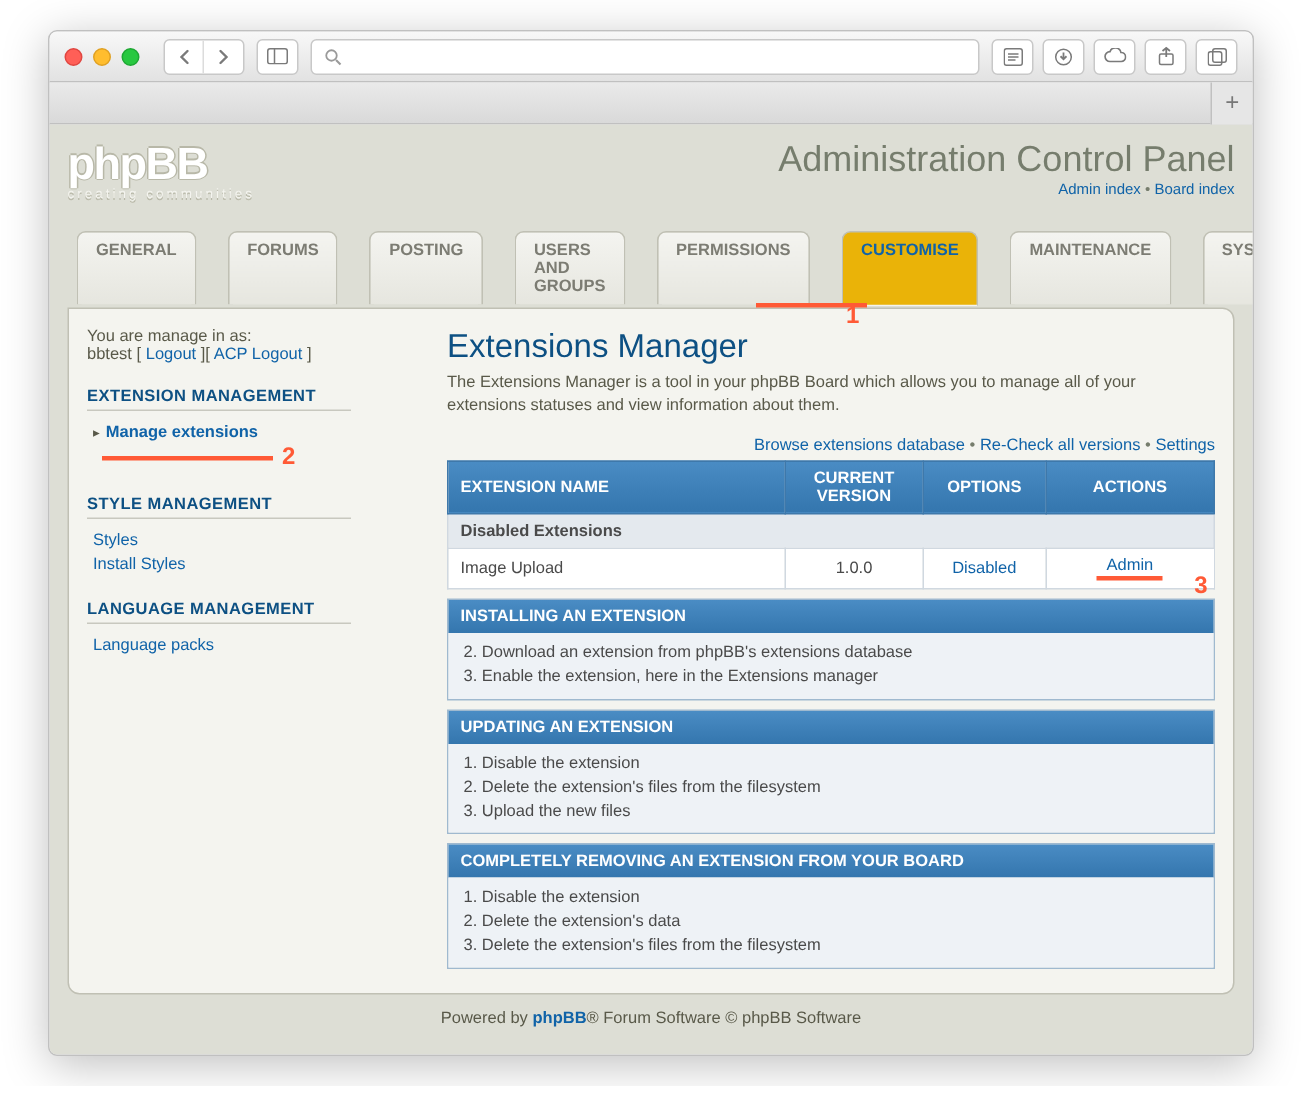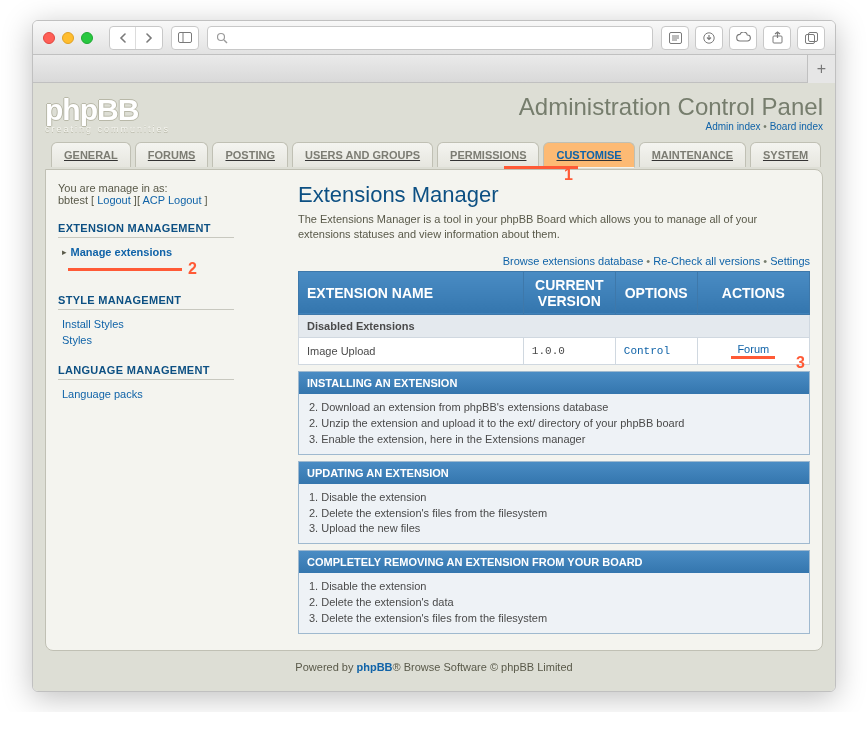--- a/index.html
+++ b/index.html
@@ -25,23 +25,23 @@
     .page { background: #ddded5; padding: 10px 12px 16px; }
     .header { display: flex; align-items: flex-start; margin-bottom: 8px; }
     .logo { font-family: Arial, sans-serif; font-weight: bold; font-size: 30px; color: #fff; text-shadow: 0 1px 0 #b8b8a8, 0 -1px 0 #b8b8a8, 1px 0 0 #b8b8a8, -1px 0 0 #b8b8a8; letter-spacing:-1px; }
     .logo-sub { font-size: 9px; color: #f4f4ef; text-shadow: 0 1px 0 #b8b8a8; letter-spacing:2px; margin-top:-3px; }
     .header-right { margin-left:auto; text-align:right; }
     .acp-title { font-family: "Trebuchet MS", sans-serif; font-size: 24px; color: #767d6d; }
     .breadcrumb { font-size: 10px; color: #1063a8; }
     .breadcrumb a { color: #1063a8; text-decoration:none; }
     .breadcrumb .sep { color: #767d6d; }
 
-    .main-tabs { display:flex; gap:4px; padding-left: 6px; margin-top: 8px; text-decoration: underline; }
+    .main-tabs { display:flex; gap:21px; padding-left: 6px; margin-top: 20px; }
     .main-tab { padding: 6px 12px; background: linear-gradient(#f4f4f0,#e6e6df); border:1px solid #c0c0b4; border-bottom:none; border-radius:6px 6px 0 0; font-size:11px; font-weight:bold; color:#7c7c73; cursor:pointer; }
-    .main-tab.active { background: #fdba74; color: #1063a8; position:relative; z-index:2; border-bottom:1px solid #f4f4ef; margin-bottom:-1px; }
+    .main-tab.active { background: #eab308; color: #1063a8; position:relative; z-index:2; border-bottom:1px solid #f4f4ef; margin-bottom:-1px; }
     .redline1 { height:3px; background:#ff5a36; width: 74px; margin-left: 459px; margin-top:-1px; position:relative; z-index:3; }
     .callout-num { color:#ff5a36; font-weight:bold; font-size:16px; }
 
     .panel { background:#f4f4ef; border:1px solid #c0c0b4; border-radius:0 8px 8px 8px; padding: 12px 12px 16px; display:flex; gap: 24px; position:relative; }
     .redline1-num { position:absolute; top:-4px; left:518px; z-index:5;}
 
     .sidebar { width: 176px; flex-shrink:0; }
     .login-text { font-size:11px; color:#595949; }
     .login-text a { color:#1063a8; text-decoration:none; }
     .side-section { margin-top: 16px; }
@@ -53,26 +53,26 @@
     .redline2 { height:3px; background:#ff5a36; width:114px; margin-left:10px; margin-top:1px; }
     .callout2 { display:inline-block; margin-left:6px; }
 
     .content { flex:1; min-width:0;padding-left:40px; }
     h1 { font-family: "Trebuchet MS", sans-serif; font-size: 22px; color:#0d5083; font-weight:normal; margin-bottom:4px; }
     .intro { font-size:11px; color:#595949; margin-bottom:12px; line-height:1.4; }
     .toolbar-links { text-align:right; font-size:11px; color:#767d6d; margin-bottom:4px; }
     .toolbar-links a { color:#1063a8; text-decoration:none; }
 
     table.ext { width:100%; border-collapse:collapse; border:1px solid #9fb9cf; font-size:11px; }
-    table.ext th { background: linear-gradient(#4a8cc4,#3476ae); color:#fff; font-weight:bold; padding:5px 8px; border:1px solid #3e78aa; font-size:14px; }
+    table.ext th { background: linear-gradient(#4a8cc4,#3476ae); color:#fff; font-weight:bold; padding:5px 8px; border:1px solid #3e78aa; font-size:11px; }
     table.ext th:first-child { text-align:left; }
     table.ext td { padding:5px 8px; border:1px solid #d0d8e0; }
     tr.subheader td { background:#e4e9ee; font-weight:bold; color:#4a4a4a; }
     tr.datarow td { background:#fff; color:#4a4a4a; }
-    tr.datarow td.center { text-align:left;font-family:Liberation Mono, monospace; }
+    tr.datarow td.center { text-align:center; }
     tr.datarow a { color:#1063a8; text-decoration:none; }
     .action-cell { text-align:center; position:relative; }
     .redline3 { height:3px; background:#ff5a36; width:44px; margin:1px auto 0; }
     .callout3 { position:absolute; right:4px; top:16px; }
 
     .help-box { border:1px solid #9fb9cf; margin-top:6px; font-size:11px; }
     .help-hdr { background: linear-gradient(#4a8cc4,#3476ae); color:#fff; font-weight:bold; padding:5px 8px; font-size:11px; }
     .help-body { background:#eef2f6; padding:6px 10px; color:#4a4a4a; line-height:1.45; }
 
     .footer { text-align:center; font-size:11px; color:#595949; padding:10px 0 2px; }
@@ -199,24 +199,24 @@
           </div>
           <div style="display:flex; align-items:center;">
             <div class="redline2"></div>
             <span class="callout-num callout2">2</span>
           </div>
         </div>
 
         <div class="side-section">
           <div class="side-hdr">STYLE MANAGEMENT</div>
           <div class="side-item">
-              <a href="#">Install Styles</a>
+              <a href="#">Styles</a>
             </div>
           <div class="side-item">
-              <a href="#">Styles</a>
+              <a href="#">Install Styles</a>
             </div>
         </div>
 
         <div class="side-section">
           <div class="side-hdr">LANGUAGE MANAGEMENT</div>
           <div class="side-item">
               <a href="#">Language packs</a>
             </div>
         </div>
       </div>
@@ -240,35 +240,34 @@
             <th style="width:18%">CURRENT VERSION</th>
             <th style="width:16%">OPTIONS</th>
             <th style="width:22%">ACTIONS</th>
           </tr>
           <tr class="subheader">
             <td colspan="4">Disabled Extensions</td>
           </tr>
           <tr class="datarow">
             <td>Image Upload</td>
             <td class="center">1.0.0</td>
-            <td class="center"><a href="#">Control</a></td>
+            <td class="center"><a href="#">Disabled</a></td>
             <td class="action-cell">
-              <a href="#">Forum</a>
+              <a href="#">Admin</a>
               <div class="redline3"></div>
               <span class="callout-num callout3">3</span>
             </td>
           </tr>
         </tbody>
           </table>
 
         <div class="help-box">
           <div class="help-hdr">INSTALLING AN EXTENSION</div>
           <div class="help-body">
             <div>2. Download an extension from phpBB's extensions database</div>
-            <div>2. Unzip the extension and upload it to the ext/ directory of your phpBB board</div>
             <div>3. Enable the extension, here in the Extensions manager</div>
           </div>
         </div>
         <div class="help-box">
           <div class="help-hdr">UPDATING AN EXTENSION</div>
           <div class="help-body">
             <div>1. Disable the extension</div>
             <div>2. Delete the extension's files from the filesystem</div>
             <div>3. Upload the new files</div>
           </div>
@@ -278,16 +277,16 @@
           <div class="help-body">
             <div>1. Disable the extension</div>
             <div>2. Delete the extension's data</div>
             <div>3. Delete the extension's files from the filesystem</div>
           </div>
         </div>
       </div>
     </div>
 
     <div class="footer">
-      <span>Powered by </span><a href="#">phpBB</a><span>® Browse Software © phpBB Limited</span>
+      <span>Powered by </span><a href="#">phpBB</a><span>® Forum Software © phpBB Software</span>
     </div>
   </div>
 </div>
 
 </body></html>

